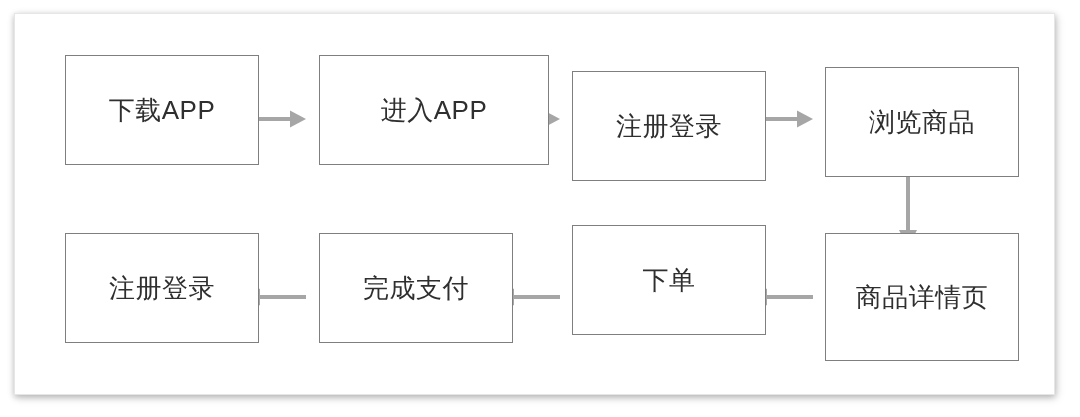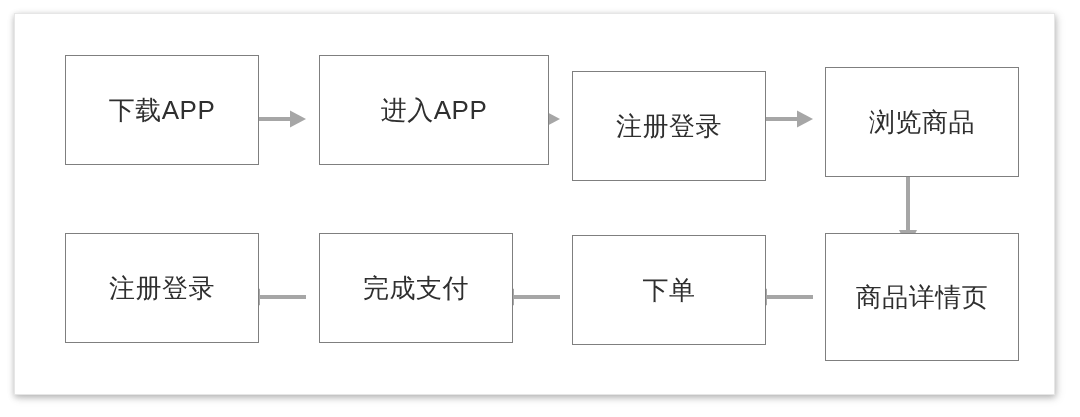--- a/index.html
+++ b/index.html
@@ -132,21 +132,21 @@
     </div>
 
     <div class="node" style="left:50px; top:219px; width:194px; height:110px;">
       <span class="node-label">注册登录</span>
     </div>
 
     <div class="node" style="left:304px; top:219px; width:194px; height:110px;">
       <span class="node-label">完成支付</span>
     </div>
 
-    <div class="node" style="left:557px; top:221px; width:194px; height:110px;">
+    <div class="node" style="left:557px; top:211px; width:194px; height:110px;">
       <span class="node-label">下单</span>
     </div>
 
     <div class="node" style="left:810px; top:219px; width:194px; height:128px;">
       <span class="node-label">商品详情页</span>
     </div>
 
   </div>
 </div>
 

